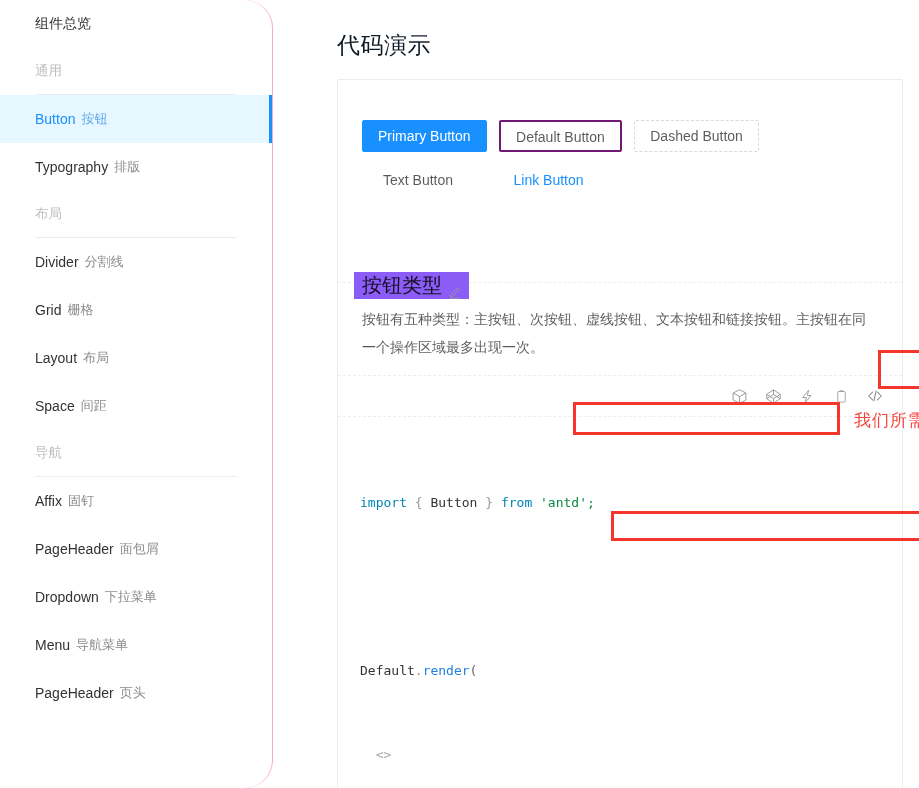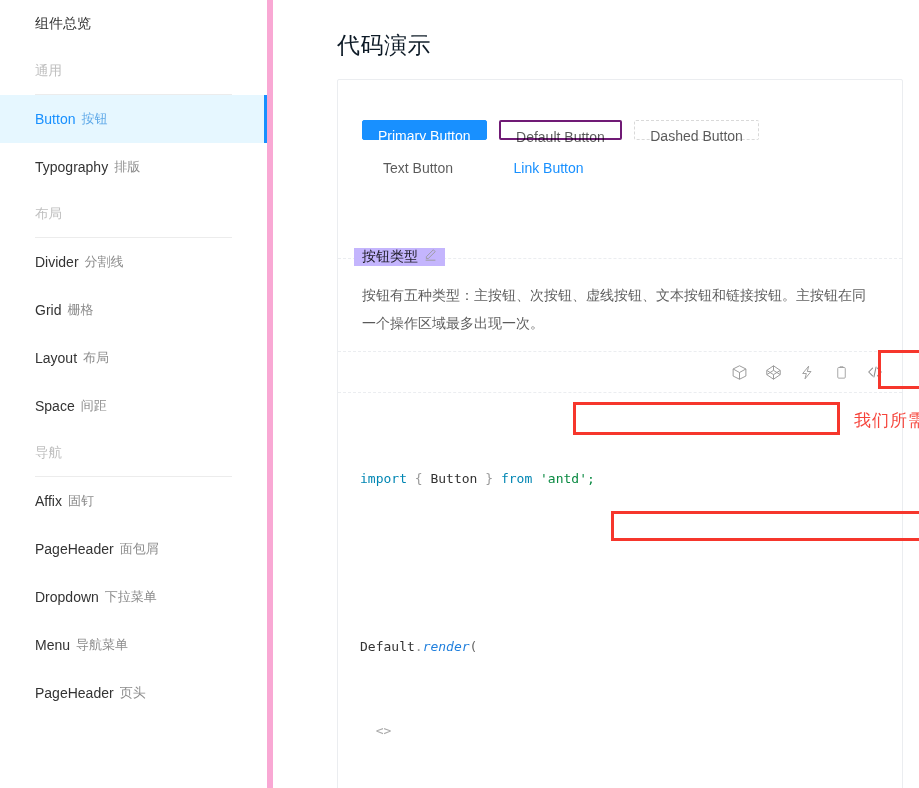--- a/index.html
+++ b/index.html
@@ -16,24 +16,25 @@
     background: #fff;
     display: flex;
   }
 
   
   .sidebar {
     position: relative;
     width: 273px;
     height: 788px;
     background: #ffffff;
-    border-right: 6px solid #f9a8d4;
+    border-right: 1px solid #f9a8d4;
     padding-top: 0;
     overflow: hidden;
     flex: 0 0 273px;
+    border-radius: 28px;
   }
   .nav-item {
     position: relative;
     height: 48px;
     display: flex;
     align-items: center;
     padding-left: 35px;
     font-size: 14px;
     color: #333333;
     white-space: nowrap;
@@ -94,21 +95,21 @@
     border-radius: 2px;
   }
 
   .demo-body {
     padding: 40px 24px 32px 24px;
   }
   .btn-row { margin-bottom: 12px; }
   .btn {
     display: inline-block;
     font-size: 14px;
-    height: 20px;
+    height: 32px;
     line-height: 30px;
     padding: 0 15px;
     border-radius: 2px;
     margin-right: 8px;
     cursor: pointer;
     vertical-align: middle;
     font-family: "Liberation Sans", "DejaVu Sans", sans-serif;
   }
   .btn-primary {
     background: #1890ff;
@@ -141,26 +142,26 @@
   .demo-meta {
     position: relative;
     border-top: 1px dashed #ebedf0;
     padding: 14px 24px 10px 24px;
     margin-top: 42px;
   }
   .demo-title {
     position: absolute;
     top: -11px;
     left: 16px;
-    background: #c4b5fd;
+    background: #8b5cf6;
     padding: 0 8px;
-    font-size: 14px;
+    font-size: 20px;
     color: rgba(0,0,0,0.85);
     display: flex;
-    align-items: flex-start;
+    align-items: flex-end;
   }
   .edit-icon { margin-left: 6px; display: inline-flex; }
   .demo-desc {
     font-size: 14px;
     line-height: 2;
     color: rgba(0,0,0,0.65);
     margin: 8px 0 4px 0;
   }
 
   .demo-actions {
@@ -208,21 +209,21 @@
     color: #444;
     white-space: pre;
   }
   .code-area .ln { display: block; }
   .k-imp    { color: #0086b3; text-align: center; }
   .k-punct  { color: #999; }
   .k-ident  { color: #333; }
   .k-str    { color: #0b8a43; }
   .k-brk    { color: #666; }
   .k-plain  { color: #333; }
-  .k-fn     { color: #1f7fdd; font-style: italic; }
+  .k-fn     { color: #1f7fdd; }
   .k-dim    { color: #aaa; }
 </style>
 </head>
 <body>
 
 <div id="root">
 
   <nav class="sidebar" id="sidebar">
       <div class="nav-item">
         <span class="en">组件总览</span>

